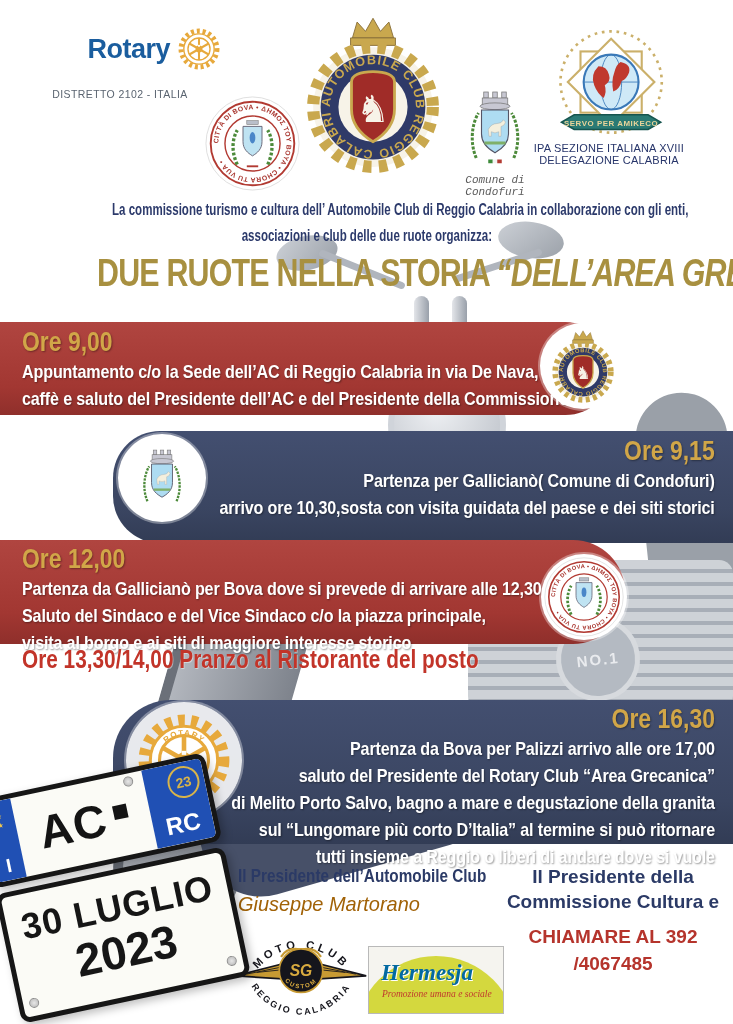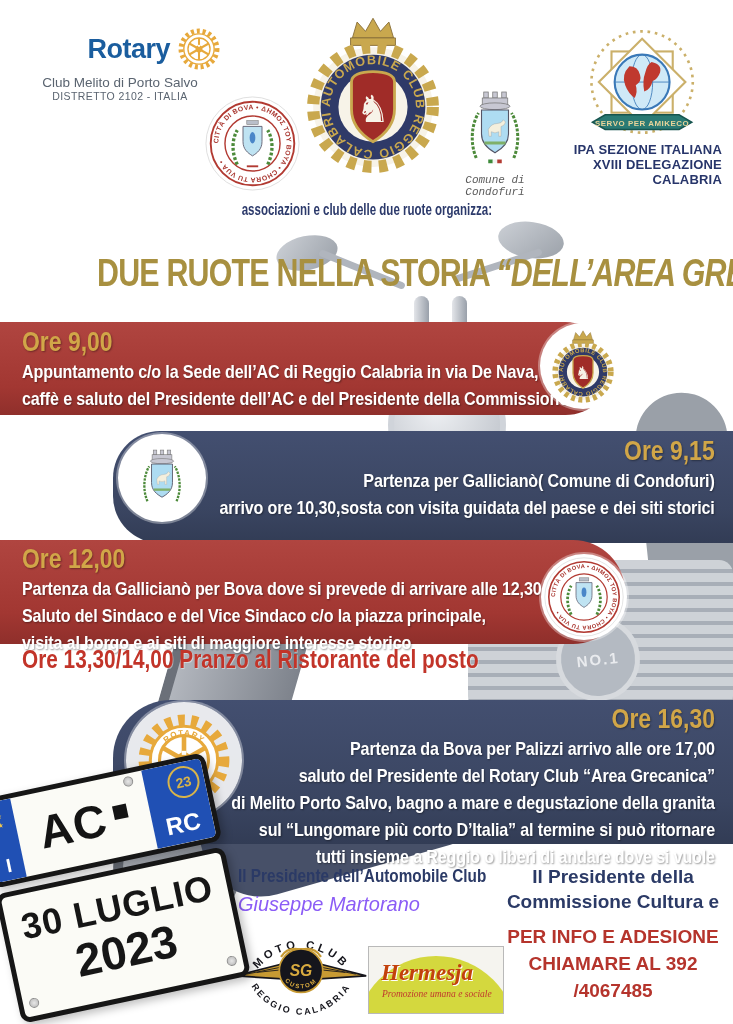--- a/index.html
+++ b/index.html
@@ -22,23 +22,23 @@
   .tank{background:#b9bdc4;border-radius:10px;}
   .engine{background:repeating-linear-gradient(180deg,#ced2d7 0 9px,#a8aeb7 9px 13px);border-radius:14px;}
   .engine-circle{border-radius:50%;background:#b4bac2;border:5px solid #d7dade;display:flex;align-items:center;justify-content:center;
                  color:#e9ebee;font-weight:bold;font-size:15px;letter-spacing:2px;transform:rotate(-6deg);}
   
   .rotary-head{left:12px;top:26px;width:216px;text-align:center;color:#5a6470;}
   .rotary-row{display:flex;justify-content:flex-end;align-items:center;gap:6px;padding-right:6px;}
   .rotary-name{color:#1a5d9e;font-weight:bold;font-size:27px;letter-spacing:-0.5px;}
   .rotary-l1{font-size:13.5px;margin-top:3px;}
   .rotary-l2{font-size:13.5px;}
-  .rotary-l3{font-size:10.5px;letter-spacing:.4px;margin-top:0;}
+  .rotary-l3{font-size:10.5px;letter-spacing:.4px;margin-top:16px;}
   .seal-caption{font-family:Liberation Mono, monospace;font-style:italic;font-size:11px;color:#5b5b5b;text-align:center;}
-  .ipa-caption{font-size:13px;font-weight:bold;color:#27356a;text-align:right;letter-spacing:.2px;}
+  .ipa-caption{font-size:11px;font-weight:normal;color:#27356a;text-align:center;letter-spacing:.2px;}
   
   .intro{left:0;top:197px;width:733px;text-align:center;color:#2c3a6b;font-weight:bold;font-size:16px;line-height:1.6;z-index:2;}
   .intro .sx72{display:inline-block}
   .title{left:0;top:252px;width:733px;text-align:center;z-index:2;color:#a89040;font-weight:bold;font-size:38px;}
   .title .inner{display:inline-block;letter-spacing:-1px;}
   .title .quoted{font-style:italic;}
   
   .band{position:absolute;z-index:2;overflow:visible;}
   .band.red{background:linear-gradient(180deg,#b04540 0%,#a23732 70%,#8f2f2b 100%);}
   .band.navy{background:linear-gradient(180deg,#434f70 0%,#3a4561 70%,#323c55 100%);}
@@ -64,30 +64,30 @@
   .yr{position:absolute;top:4px;right:5px;width:28px;height:28px;border:2px solid #d8b44a;border-radius:50%;
       color:#d8b44a;font-weight:bold;font-size:14px;display:flex;align-items:center;justify-content:center;}
   .prov{position:absolute;bottom:5px;left:0;right:0;text-align:center;color:#fff;font-weight:bold;font-size:24px;}
   .pbot{margin-top:6px;height:122px;text-align:center;color:#161616;}
   .pdate{font-weight:bold;font-size:36px;letter-spacing:1px;margin-top:12px;}
   .pyear{font-weight:bold;font-size:46px;line-height:1;}
   .screw{position:absolute;width:8px;height:8px;border-radius:50%;background:radial-gradient(#e7e7e7,#b5b5b5);border:1px solid #8a8a8a;}
   
   .sig-left{left:238px;top:866px;z-index:4;color:#2b3a66;}
   .sig-title{font-weight:bold;font-size:18px;}
-  .sig-name{font-style:italic;font-size:21px;color:#8b5cf6;margin-top:5px;}
+  .sig-name{font-style:italic;font-size:21px;color:#a16207;margin-top:5px;}
   .sig-right{left:496px;top:864px;width:234px;z-index:4;text-align:center;color:#2b3a66;}
   .sig-right .t{font-weight:bold;font-size:19px;line-height:1.32;}
   .sig-right .n{font-style:italic;font-size:20px;color:#4e5a68;margin-top:4px;}
   .info{margin-top:10px;color:#b5342c;font-weight:bold;font-size:19px;line-height:1.42;}
   
   .hermes{left:368px;top:946px;width:134px;height:66px;background:#f5f4ef;border:1px solid #b9b9b9;overflow:hidden;z-index:4;}
   .hdome{position:absolute;left:-14px;top:9px;width:162px;height:162px;border-radius:50%;background:#d4d83e;}
   .hname{position:relative;z-index:1;font-family:"Liberation Serif",serif;font-style:italic;font-weight:bold;
-         font-size:23px;color:#c2410c;padding:13px 0 0 12px;text-shadow:1px 1px 0 #fff;}
+         font-size:23px;color:#0369a1;padding:13px 0 0 12px;text-shadow:1px 1px 0 #fff;}
   .htag{position:relative;z-index:1;font-family:"Liberation Serif",serif;font-style:italic;font-size:9.5px;color:#c0392e;padding:3px 0 0 13px;}
 </style>
 </head>
 <body>
 
 <div class="poster">
 
   <div class="bike">
     <div class="mirror" style="left:276px;top:236px;width:62px;height:34px;transform:rotate(-12deg)"></div>
     <div class="mirror" style="left:498px;top:222px;width:66px;height:36px;transform:rotate(8deg)"></div>
@@ -115,21 +115,20 @@
         <circle cx="50" cy="50" r="24" fill="none" stroke="#e7a93c" stroke-width="3"></circle>
         <g stroke="#e7a93c" stroke-width="4.5">
           <line x1="50" y1="26" x2="50" y2="74"></line>
             <line x1="29" y1="38" x2="71" y2="62"></line>
             <line x1="29" y1="62" x2="71" y2="38"></line>
         </g>
         <circle cx="50" cy="50" r="7.5" fill="#e7a93c"></circle>
           <rect x="47.8" y="41" width="4.4" height="4" fill="#fff"></rect>
       </svg>
     </div>
-    <div class="rotary-l1">Club Melito di Porto Salvo</div>
     <div class="rotary-l3">DISTRETTO 2102 - ITALIA</div>
   </div>
 
   <svg class="abs" style="left:298px;top:8px;width:150px;height:172px;z-index:2" viewBox="0 0 160 184">
     <path d="M58 32 l5 -17 9 10 8 -14 8 14 9 -10 5 17 z" fill="#c9a84e" stroke="#8a713a" stroke-width="1"></path>
     <path d="M56 32 h48 v8 h-48 z" fill="#c9a84e" stroke="#8a713a" stroke-width="1"></path>
     <circle cx="80" cy="106" r="64" fill="#f7f3e8" stroke="#c9a84e" stroke-width="13" stroke-dasharray="9 8"></circle>
     <circle cx="80" cy="106" r="56" fill="#2f3a68"></circle>
     <circle cx="80" cy="106" r="37" fill="#f7f3e8"></circle>
     <path id="acA" d="M 34 106 a 46 46 0 1 1 92 0 a 46 46 0 1 1 -92 0" fill="none"></path>
@@ -170,37 +169,38 @@
       <rect x="41" y="74" width="28" height="4" fill="#7fb069"></rect>
       <path d="M30 96 C22 78 23 52 33 36" stroke="#4c8a3a" stroke-width="4" stroke-dasharray="4 2" fill="none"></path>
       <path d="M80 96 C88 78 87 52 77 36" stroke="#4c8a3a" stroke-width="4" stroke-dasharray="4 2" fill="none"></path>
       <rect x="46" y="98" width="6" height="5" fill="#3d8a3a"></rect>
         <rect x="52" y="98" width="6" height="5" fill="#f2f2f2"></rect>
         <rect x="58" y="98" width="6" height="5" fill="#b23a32"></rect>
     </svg>
     <div class="seal-caption">Comune di Condofuri</div>
   </div>
 
-  <div class="abs" style="left:558px;top:24px;width:164px;z-index:2">
+  <div class="abs" style="left:527px;top:24px;width:164px;z-index:2">
     <svg style="width:164px;height:114px" viewBox="0 0 150 108">
       <rect x="48" y="26" width="58" height="58" fill="#fff" stroke="#cbb06a" stroke-width="2"></rect>
       <rect x="48" y="26" width="58" height="58" fill="#fff" stroke="#cbb06a" stroke-width="2" transform="rotate(45 77 55)"></rect>
       <circle cx="77" cy="55" r="48" fill="none" stroke="#cbb06a" stroke-width="2.5" stroke-dasharray="2.5 4.5"></circle>
       <circle cx="77" cy="55" r="26" fill="#cfe9f7" stroke="#3a79b8" stroke-width="2"></circle>
       <ellipse cx="77" cy="55" rx="10" ry="26" fill="none" stroke="#3a79b8" stroke-width=".8"></ellipse>
       <line x1="51" y1="55" x2="103" y2="55" stroke="#3a79b8" stroke-width=".8"></line>
       <path d="M65 40 q-8 8 -4 18 q3 8 9 12 q3 -6 1 -12 q6 -4 4 -10 q-2 -8 -10 -8 z" fill="#c0392e"></path>
       <path d="M86 36 q10 2 8 10 q-2 6 -7 8 q-2 8 -8 10 q-2 -10 1 -18 q2 -8 6 -10 z" fill="#c0392e"></path>
       <path d="M30 93 l12 -7 h70 l12 7 l-12 7 h-70 z" fill="#2a7a74" stroke="#17554f" stroke-width="1.5"></path>
       <text x="77" y="96.5" text-anchor="middle" font-size="7.5" font-weight="bold" fill="#e9d49a" letter-spacing=".5">SERVO PER AMIKECO</text>
     </svg>
     <div class="ipa-caption">IPA SEZIONE ITALIANA XVIII DELEGAZIONE CALABRIA</div>
   </div>
 
   <div class="abs intro">
+    <div><span class="sx72 oC nw">La commissione turismo e cultura dell’ Automobile Club di Reggio Calabria in collaborazione con gli enti,</span></div>
     <div><span class="sx72 oC nw">associazioni e club delle due ruote organizza:</span></div>
   </div>
 
   <div class="abs title">
     <div class="inner sx80 oC nw">
       <span>DUE RUOTE NELLA STORIA </span><span class="quoted">“DELL’AREA GRECANICA”</span>
     </div>
   </div>
 
   <div class="band red" style="left:0;top:322px;width:612px;height:93px;border-radius:0 47px 47px 0;">
@@ -340,21 +340,20 @@
 
   <div class="abs sig-left">
     <div class="sig-title"><span class="sx85 oL nw" style="display:inline-block">Il Presidente dell’Automobile Club</span></div>
     <div class="sig-name"><span class="sx95 oL nw" style="display:inline-block">Giuseppe Martorano</span></div>
   </div>
 
   <div class="abs sig-right">
     <div class="t">Il Presidente della</div>
     <div class="t">Commissione Cultura e</div>
     <div class="info">
-      <div>PER INFO E ADESIONE</div>
       <div>CHIAMARE AL 392 /4067485</div>
     </div>
   </div>
 
   <svg class="abs" style="left:226px;top:922px;width:150px;height:100px;z-index:4" viewBox="0 0 170 115">
     <path id="mcT" d="M 25 72 A 64 64 0 0 1 145 72" fill="none"></path>
     <path id="mcB" d="M 25 68 A 66 66 0 0 0 145 68" fill="none"></path>
     <text font-size="13" font-weight="bold" fill="#15151c" letter-spacing="4">
       <textPath href="#mcT" startOffset="50%" text-anchor="middle">MOTO CLUB</textPath>
     </text>

